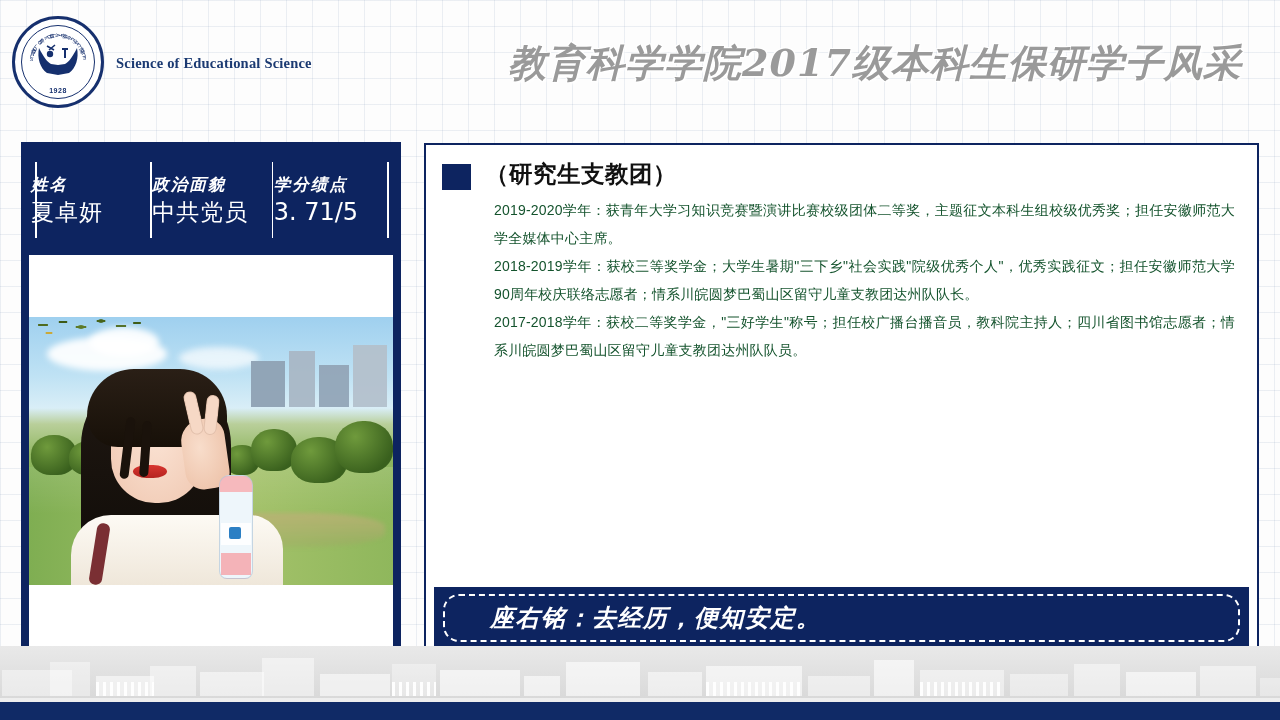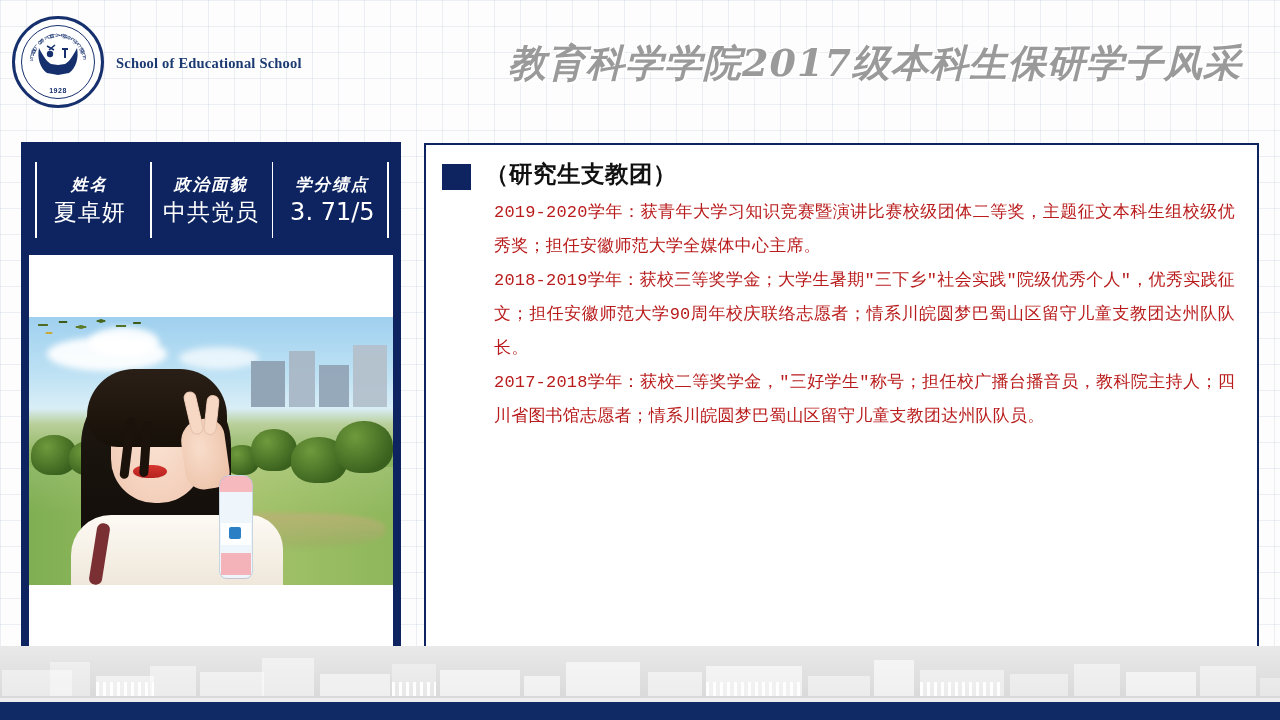--- a/index.html
+++ b/index.html
@@ -147,21 +147,20 @@
   .info-table {
     display: flex;
     width: 100%;
     height: 100px;
     color: #ffffff;
   }
   .info-cell {
     flex: 1 1 0;
     display: flex;
     flex-direction: column;
-    align-items: center;
     justify-content: center;
     position: relative;
     padding: 4px 2px;
   }
   .info-cell + .info-cell::before {
     content: "";
     position: absolute;
     left: 0;
     top: 12px;
     bottom: 12px;
@@ -373,23 +372,23 @@
     color: #111111;
     line-height: 1.28;
     letter-spacing: 0.5px;
   }
   .head-text .sub { display: block; text-align: center; }
 
   .head-row.second { margin-top: 2px; }
 
   .body-block { margin-top: 6px; padding-left: 52px; padding-right: 6px; }
   .para {
-    font-family: Liberation Mono, monospace;
-    font-size: 17px;
-    color: #b91c1c;
+    font-family: Liberation Sans, sans-serif;
+    font-size: 14px;
+    color: #14532d;
     line-height: 2.0;
     text-align: justify;
     text-justify: inter-ideograph;
     letter-spacing: 0.2px;
   }
 
   .motto {
     position: absolute;
     left: 8px;
     right: 8px;
@@ -491,21 +490,21 @@
       </div>
       <svg class="seal-glyph" viewBox="0 0 46 34">
         <path d="M4 6 C2 16 5 26 12 31 L23 33 L34 31 C41 26 44 16 42 6 C38 14 34 20 30 22 L23 23 L16 22 C12 20 8 14 4 6 Z" fill="#16306e"></path>
         <circle cx="15" cy="12" r="3.2" fill="#16306e"></circle>
         <path d="M27 7 l6 0 M30 7 l0 9" stroke="#16306e" stroke-width="2" fill="none"></path>
         <path d="M12 4 l7 4 M20 3 l-6 5" stroke="#16306e" stroke-width="1.6" fill="none"></path>
       </svg>
       <div class="seal-year">1928</div>
     </div>
     <div class="logo-text">
-      <div class="logo-en">School of Educational School</div>
+      <div class="logo-en">Science of Educational Science</div>
     </div>
   </div>
 
   <div class="deck-title">教育科学学院2017级本科生保研学子风采</div>
 
   <div class="left-card">
 
     <div class="info-table">
       <div class="info-cell first">
         <div class="info-head">姓名</div>
@@ -571,20 +570,24 @@
       </div>
     </div>
 
 
     <div class="body-block">
       <p class="para">2019-2020学年：获青年大学习知识竞赛暨演讲比赛校级团体二等奖，主题征文本科生组校级优秀奖；担任安徽师范大学全媒体中心主席。</p>
       <p class="para">2018-2019学年：获校三等奖学金；大学生暑期"三下乡"社会实践"院级优秀个人"，优秀实践征文；担任安徽师范大学90周年校庆联络志愿者；情系川皖圆梦巴蜀山区留守儿童支教团达州队队长。</p>
       <p class="para">2017-2018学年：获校二等奖学金，"三好学生"称号；担任校广播台播音员，教科院主持人；四川省图书馆志愿者；情系川皖圆梦巴蜀山区留守儿童支教团达州队队员。</p>
     </div>
 
+    <div class="motto">
+      <div class="motto-dash"></div>
+      <div class="motto-text">座右铭：去经历，便知安定。</div>
+    </div>
   </div>
 
   <div class="footer-skyline" id="skyline">
       <div class="sil" style="left: 2px; width: 70px; height: 26px; opacity: 0.55;"></div>
       <div class="sil" style="left: 50px; width: 40px; height: 34px; opacity: 0.5;"></div>
       <div class="sil" style="left: 96px; width: 58px; height: 20px; opacity: 0.7;"></div>
       <div class="sil" style="left: 150px; width: 46px; height: 30px; opacity: 0.6;"></div>
       <div class="sil" style="left: 200px; width: 64px; height: 24px; opacity: 0.65;"></div>
       <div class="sil" style="left: 262px; width: 52px; height: 38px; opacity: 0.6;"></div>
       <div class="sil" style="left: 320px; width: 70px; height: 22px; opacity: 0.7;"></div>

